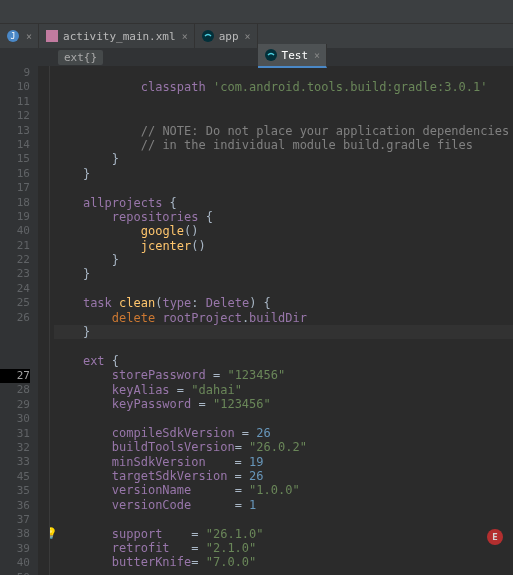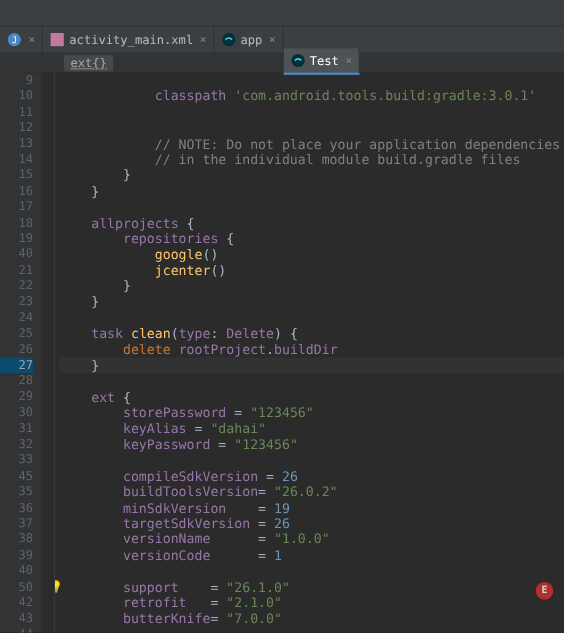--- a/index.html
+++ b/index.html
@@ -54,21 +54,20 @@
       margin-left: 2px;
     }
     .breadcrumb {
       background: #313335;
       padding: 2px 8px;
       font-size: 11px;
       color: #888;
       height: 18px;
       display: flex;
       align-items: center;
-      text-decoration: underline;
     }
     .breadcrumb-box {
       background: #45494a;
       padding: 1px 6px;
       border-radius: 2px;
       color: #aaa;
     }
     .editor {
       display: flex;
       height: calc(100% - 66px);
@@ -82,22 +81,23 @@
       color: #606366;
       font-size: 11px;
       user-select: none;
       flex-shrink: 0;
     }
     .gutter-line {
       height: 14.4px;
       line-height: 14.4px;
     }
     .gutter-line.active {
-      background: #0c4a6e;
+      background: #000000;
       color: #a4a3a3;
+      margin-top: 44px;
     }
     .fold-gutter {
       width: 12px;
       background: #2b2b2b;
       border-right: 1px solid #3a3a3a;
       flex-shrink: 0;
       position: relative;
     }
     .code {
       padding-left: 4px;

